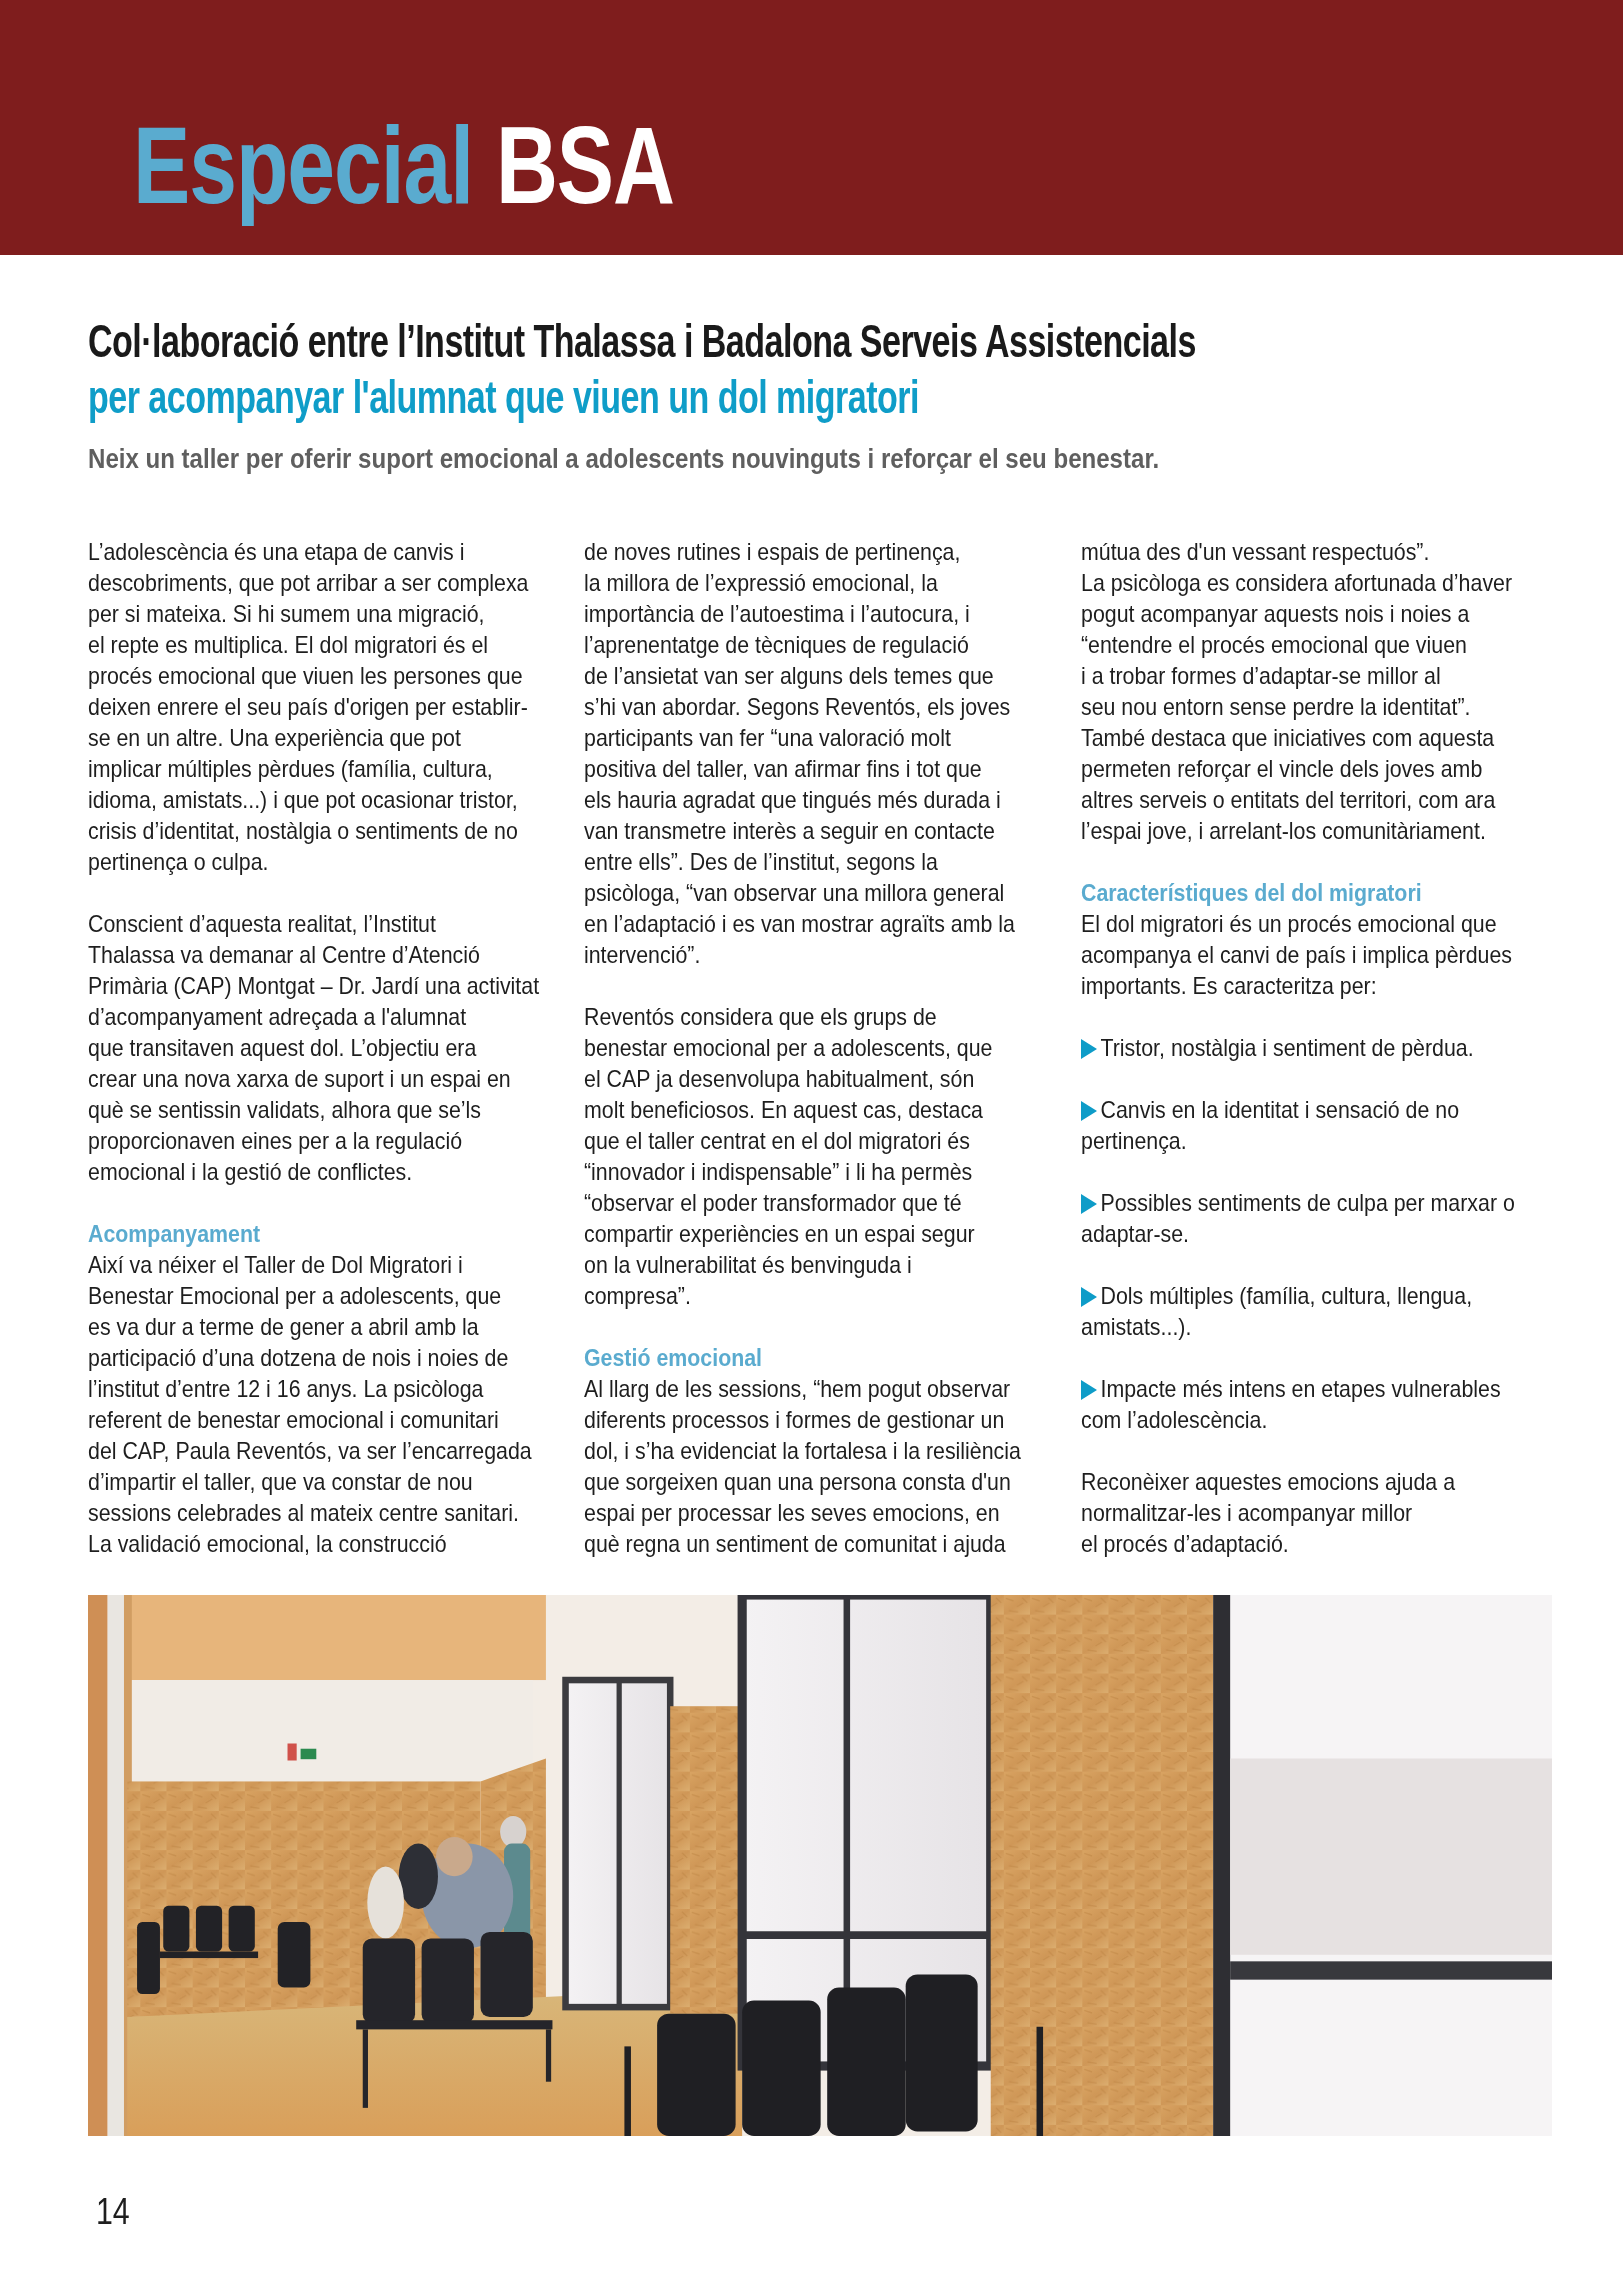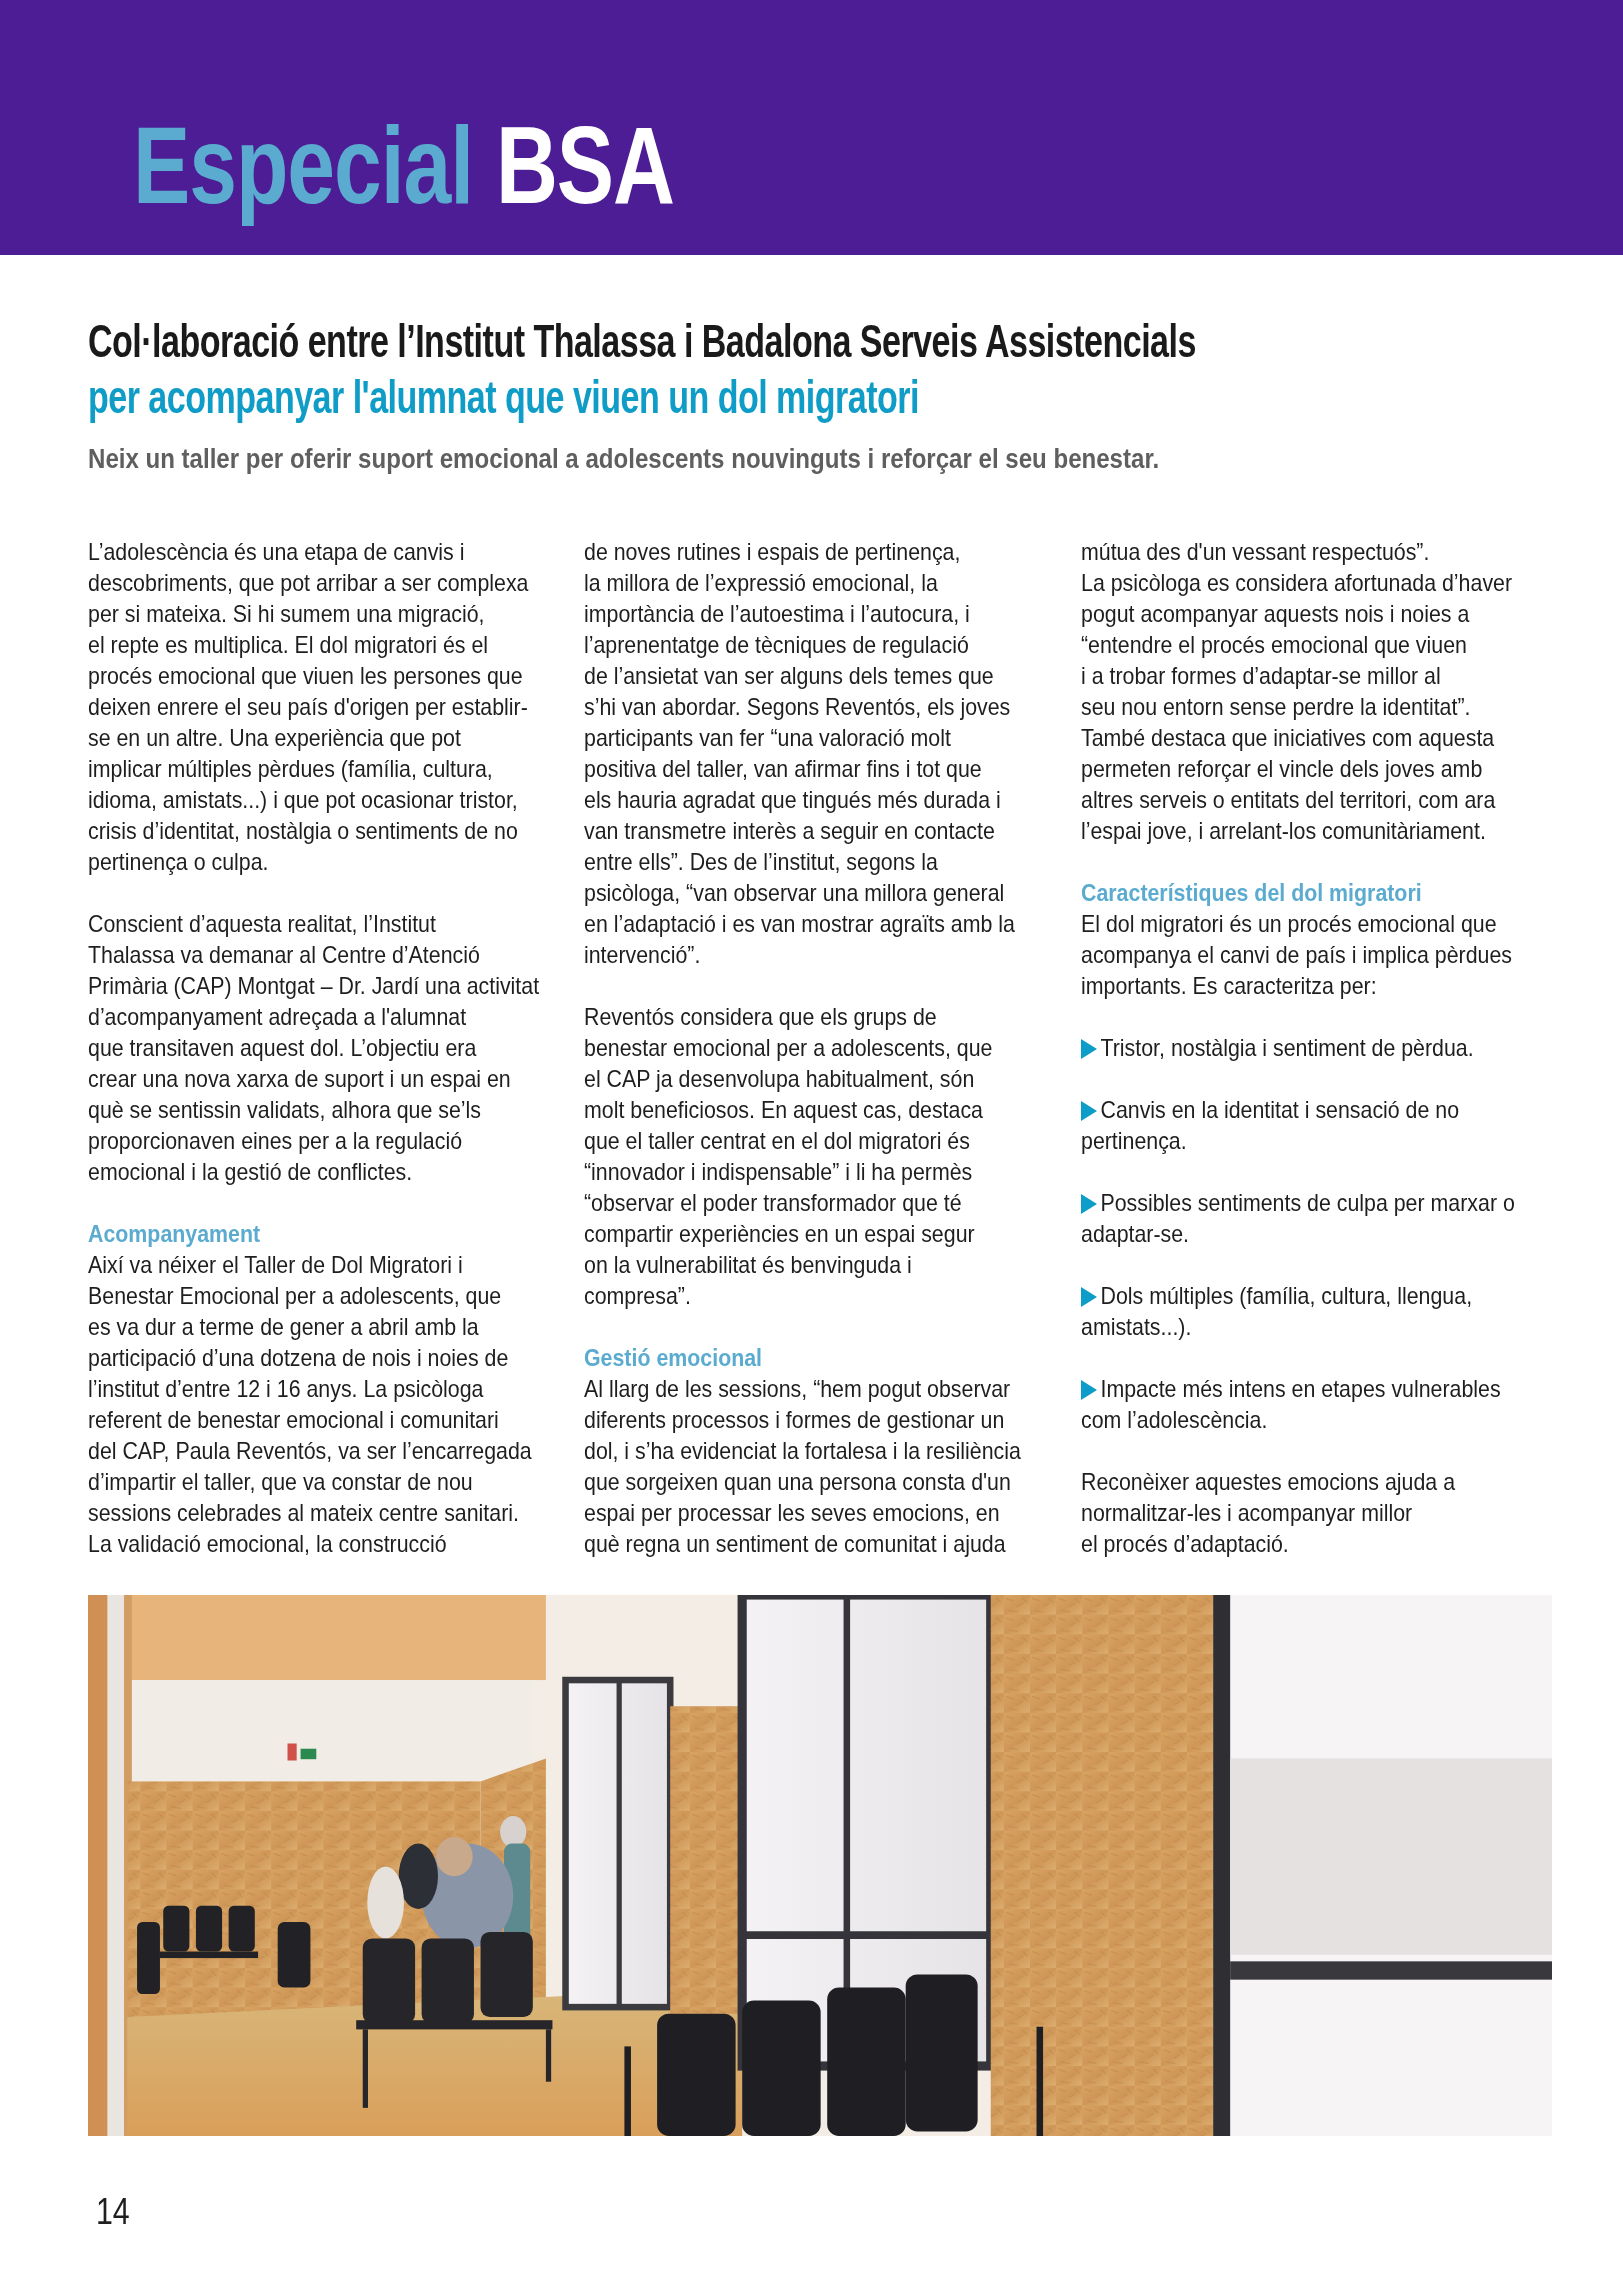--- a/index.html
+++ b/index.html
@@ -23,21 +23,21 @@
   .sec { display: block; white-space: nowrap; height: 31px; font-weight: bold; font-size: 24px; }
   .bullet-line { display: block; white-space: nowrap; height: 31px; }
   .tri { display: inline-block; width: 0; height: 0; border-top: 10.5px solid transparent; border-bottom: 10.5px solid transparent; border-left: 18.3px solid #0e9cc8; vertical-align: -3.3px; margin-right: 3.9px; }
 
   .photo { position: absolute; left: 88px; top: 1595px; width: 1464px; height: 541px; overflow: hidden; background: #e9d3b3; }
   .page-num { position: absolute; left: 96px; top: 2193px; font-size: 37px; line-height: 1; color: #1e1e1e; transform: scaleX(0.82); transform-origin: left top; }
 </style>
 </head>
 <body>
 
-<div class="band" style="background: #4c1d95;">
+<div class="band" style="background: #7f1d1d;">
   <div class="band-title">
     <span class="t1" style="color: rgb(90, 171, 207);">Especial</span>
     <span class="t2" style="color: rgb(255, 255, 255);">BSA</span>
   </div>
 </div>
 
 <h1 class="headline" style="margin: 0px; color: rgb(26, 26, 26);">Col·laboració entre l’Institut Thalassa i Badalona Serveis Assistencials</h1>
 <h2 class="subhead" style="margin: 0px; color: rgb(15, 157, 200);">per acompanyar l'alumnat que viuen un dol migratori</h2>
 <p class="standfirst" style="margin: 0px; color: rgb(95, 95, 95);">Neix un taller per oferir suport emocional a adolescents nouvinguts i reforçar el seu benestar.</p>
 

